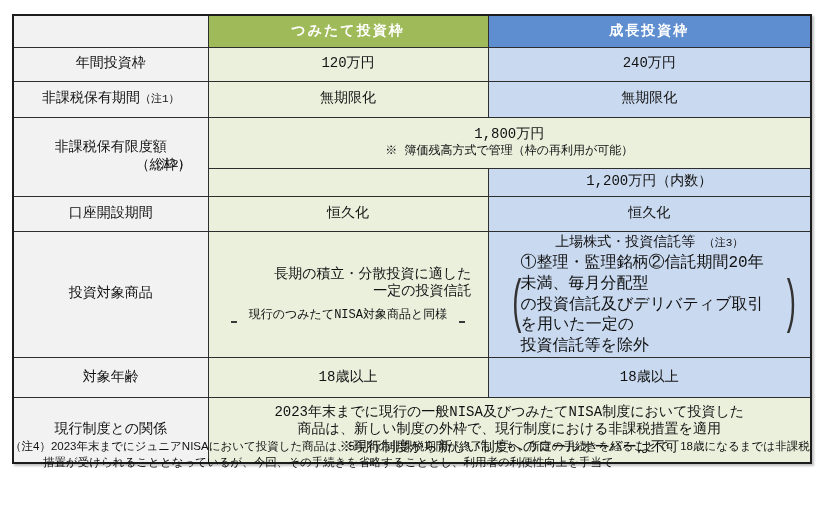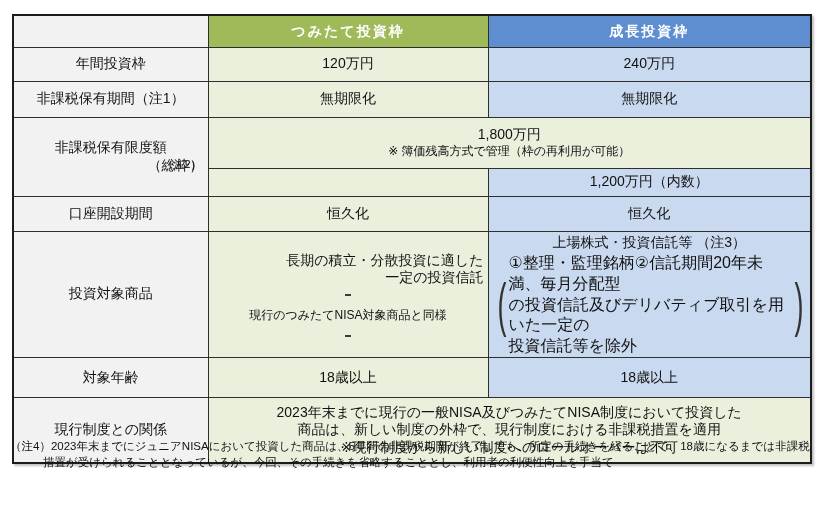--- a/index.html
+++ b/index.html
@@ -1,43 +1,43 @@
 <!DOCTYPE html>
 <html><head>
 <meta charset="utf-8">
 <style>
   html,body{margin:0;padding:0;background:#fff;}
   body{font-family:"Liberation Sans","DejaVu Sans",sans-serif;color:#111;}
   .page{position:relative;width:823px;height:518px;background:#ffffff;overflow:hidden;}
 
   table.nisa{position:absolute;left:12px;top:14px;border-collapse:collapse;table-layout:fixed;
     border:2px solid #1c1c1c;box-shadow:2px 2px 2px rgba(0,0,0,.25);}
-  table.nisa td{border:1px solid #2e2e2e;padding:0 4px;vertical-align:middle;text-align:center;
-    font-size:14px;line-height:1.25;overflow:hidden;}
+  table.nisa td{border:1px solid #2e2e2e;padding:0 16px;vertical-align:middle;text-align:center;
+    font-size:14px;line-height:1.25;overflow:hidden;font-family:Liberation Mono, monospace;}
 
   .c-label{background:#F2F2F2;}
   .c-green{background:#EBF0DD;}
   .c-blue{background:#C9D9EF;margin-left:19px;}
   .h-green{background:#9FBA58;color:#ffffff;font-weight:bold;font-size:15px;letter-spacing:2px;}
   .h-blue{background:#5E8DD0;color:#ffffff;font-weight:bold;font-size:15px;letter-spacing:2px;}
 
-  .note-ref{font-size:14px;}
+  .note-ref{font-size:11px;}
   .pre{white-space:pre-line;text-align:right;}
   .small12{font-size:12px;}
 
   .limit-label-line2{position:relative;text-align:right;}
   .limit-note-ref{position:absolute;right:2px;top:1px;font-size:11px;}
 
   
   .badge{position:absolute;left:447px;top:17px;width:80px;height:29px;background:#F6B9C5;
     border:2px solid #8C2F3C;border-radius:50%;display:flex;align-items:center;justify-content:center;
     font-size:14px;font-weight:bold;color:#1a1a1a;letter-spacing:1px;z-index:5;}
 
   
-  .sq-note{display:flex;align-items:center;justify-content:center;gap:12px;margin-top:7px;flex-direction:column;}
+  .sq-note{display:flex;align-items:flex-end;justify-content:center;gap:12px;margin-top:7px;}
   .sq-note .txt{font-size:12px;display:flex;align-items:center;}
   .brk{width:5px;}
   .brk-l{border-left:1.5px solid #3a3a3a;border-top:1.5px solid #3a3a3a;border-bottom:1.5px solid #3a3a3a;}
   .brk-r{border-right:1.5px solid #3a3a3a;border-top:1.5px solid #3a3a3a;border-bottom:1.5px solid #3a3a3a;}
 
   
   .paren-row{display:flex;align-items:center;justify-content:center;margin-top:2px;}
   .bigparen{font-size:60px;font-weight:200;line-height:0.9;color:#333;transform:scaleX(.45);
     flex:0 0 auto;width:16px;}
   .paren-row .txt{font-size:16px;text-align:left;line-height:1.3;}

